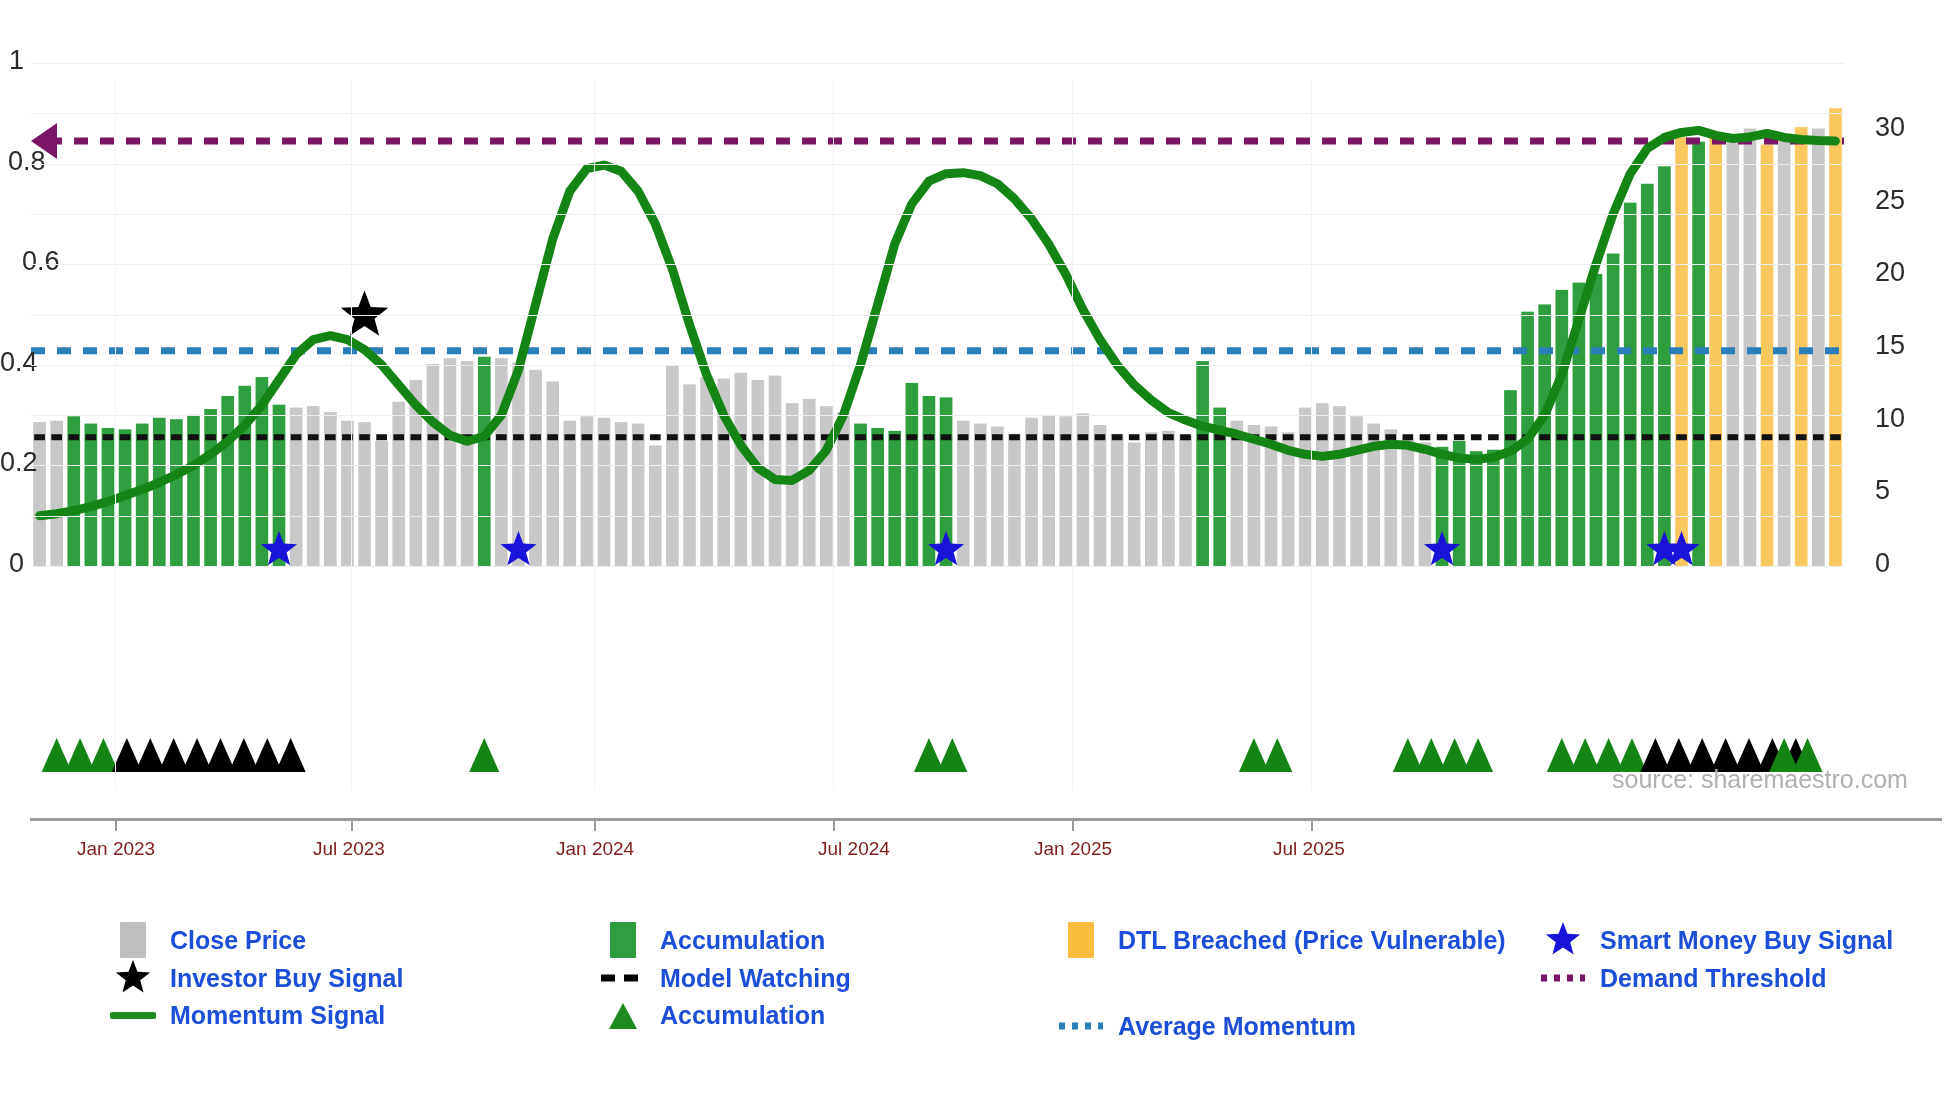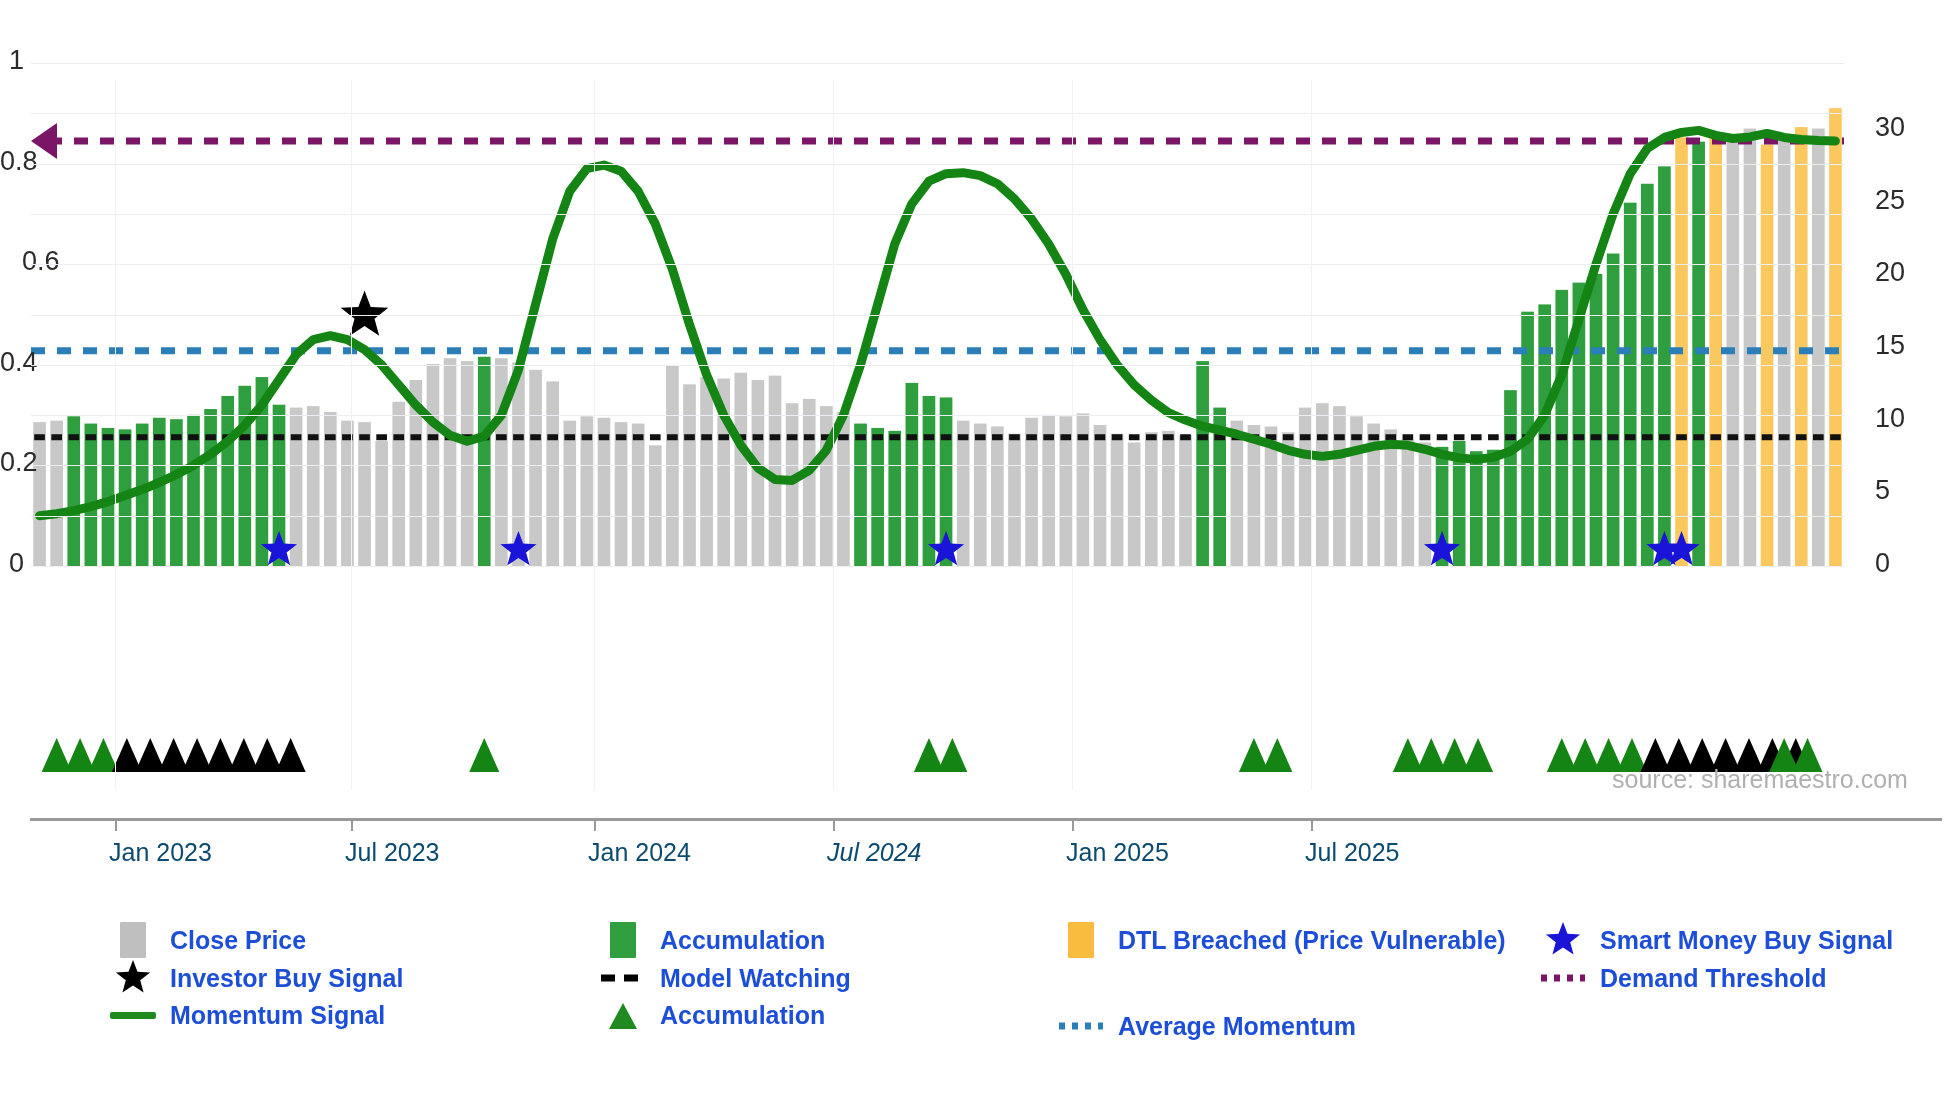--- a/index.html
+++ b/index.html
@@ -1,38 +1,38 @@
 <!DOCTYPE html>
 <html><head>
 <meta charset="utf-8">
 <style>
   html,body{margin:0;padding:0;background:#ffffff;}
   body{width:1960px;height:1102px;font-family:"Liberation Sans",sans-serif;overflow:hidden;}
   #stage{position:relative;width:1960px;height:1102px;}
   .axis-label{position:absolute;font-size:27px;color:#2b2b2b;white-space:nowrap;}
   .ylab-left{text-align:right;}
   .ylab-right{text-align:left;margin-left:17px;}
-  .xlab{position:absolute;font-size:25px;color:#0c4a6e;white-space:nowrap;margin-left:32px;}
+  .xlab{position:absolute;font-size:19px;color:#7f1d1d;white-space:nowrap;}
   .gridline{position:absolute;height:1px;background:#eceef2;}
   .axisline{position:absolute;background:#9a9a9a;}
   .source{position:absolute;font-size:25px;color:#b0b0b0;white-space:nowrap;}
   .legend-row{position:absolute;display:flex;align-items:center;}
   .lg-txt{margin-left:14px;font-size:25px;color:#1d4ed8;white-space:nowrap;font-weight:bold;}
   .sw-bar{width:26px;height:36px;border-radius:1px;}
   .sw-line{width:46px;height:7px;border-radius:2px;}
   svg{display:block;overflow:visible;}
 </style>
 </head>
 <body>
 
 <div id="stage">
 
   <div id="ylabs-left">
       <div class="axis-label ylab-left" style="left: 0px; width: 24px; top: 45px;">1</div>
-      <div class="axis-label ylab-left" style="left: 0px; width: 15px; top: 145.6px;">0.8</div>
+      <div class="axis-label ylab-left" style="left: 8px; width: 15px; top: 145.6px;">0.8</div>
       <div class="axis-label ylab-left" style="left: 0px; width: 24px; top: 246.2px; margin-left: 22px;">0.6</div>
       <div class="axis-label ylab-left" style="left: 0px; width: 24px; top: 346.8px;">0.4</div>
       <div class="axis-label ylab-left" style="left: 0px; width: 24px; top: 447.4px;">0.2</div>
       <div class="axis-label ylab-left" style="left: 0px; width: 24px; top: 548px;">0</div>
     </div>
 
   <div id="ylabs-right">
       <div class="axis-label ylab-right" style="left: 1858px; top: 112px;">30</div>
       <div class="axis-label ylab-right" style="left: 1858px; top: 184.667px;">25</div>
       <div class="axis-label ylab-right" style="left: 1858px; top: 257.333px;">20</div>
@@ -328,21 +328,21 @@
       <div class="axisline" style="left: 115px; top: 818px; width: 2px; height: 13px;"></div>
       <div class="xlab" style="left: 77px; top: 838px;">Jan 2023</div>
       <div class="gridline" style="left: 115px; top: 80px; width: 1px; height: 710px; background: rgb(241, 242, 245);"></div>
       <div class="axisline" style="left: 351px; top: 818px; width: 2px; height: 13px;"></div>
       <div class="xlab" style="left: 313px; top: 838px;">Jul 2023</div>
       <div class="gridline" style="left: 351px; top: 80px; width: 1px; height: 710px; background: rgb(241, 242, 245);"></div>
       <div class="axisline" style="left: 594px; top: 818px; width: 2px; height: 13px;"></div>
       <div class="xlab" style="left: 556px; top: 838px;">Jan 2024</div>
       <div class="gridline" style="left: 594px; top: 80px; width: 1px; height: 710px; background: rgb(241, 242, 245);"></div>
       <div class="axisline" style="left: 833px; top: 818px; width: 2px; height: 13px;"></div>
-      <div class="xlab" style="left: 795px; top: 838px; font-style: italic;">Jul 2024</div>
+      <div class="xlab" style="left: 818px; top: 838px;">Jul 2024</div>
       <div class="gridline" style="left: 833px; top: 80px; width: 1px; height: 710px; background: rgb(241, 242, 245);"></div>
       <div class="axisline" style="left: 1072px; top: 818px; width: 2px; height: 13px;"></div>
       <div class="xlab" style="left: 1034px; top: 838px;">Jan 2025</div>
       <div class="gridline" style="left: 1072px; top: 80px; width: 1px; height: 710px; background: rgb(241, 242, 245);"></div>
       <div class="axisline" style="left: 1311px; top: 818px; width: 2px; height: 13px;"></div>
       <div class="xlab" style="left: 1273px; top: 838px;">Jul 2025</div>
       <div class="gridline" style="left: 1311px; top: 80px; width: 1px; height: 710px; background: rgb(241, 242, 245);"></div>
     </div>
 
   <div class="source" style="left:1612px;top:765px;text-align:center;">source: sharemaestro.com</div>

